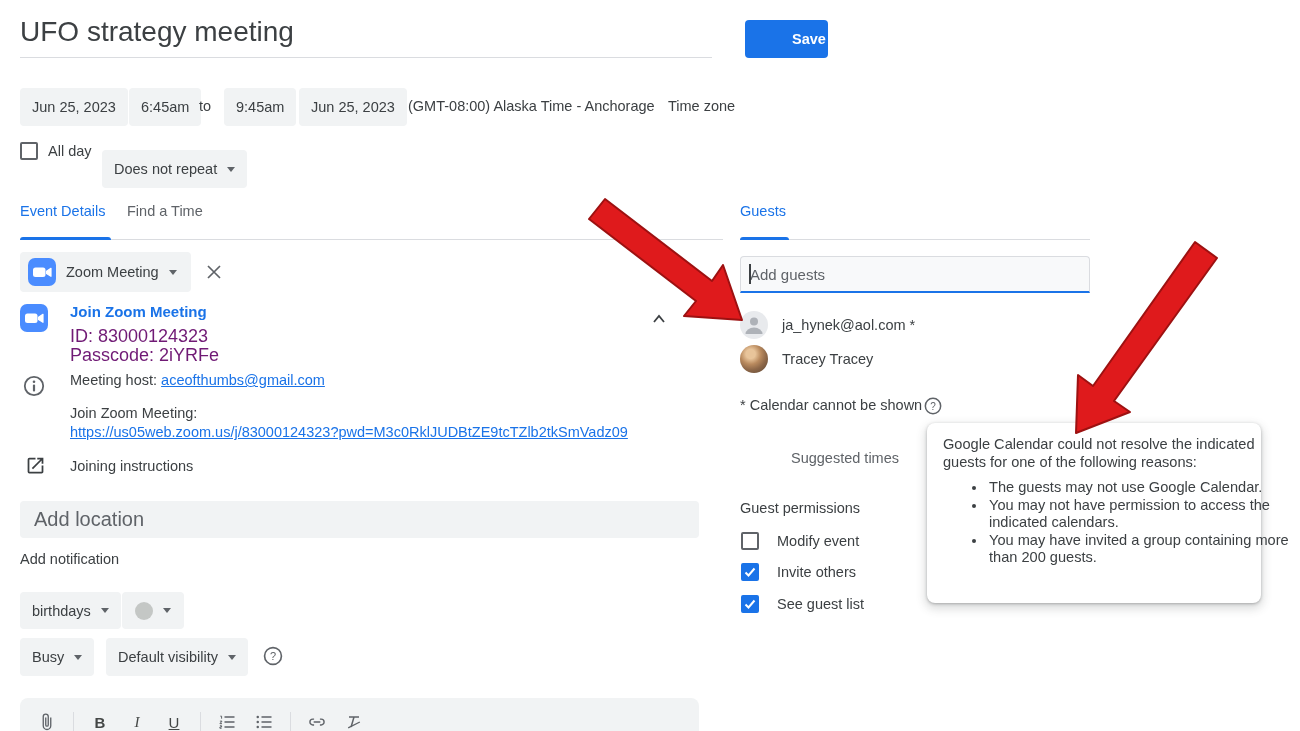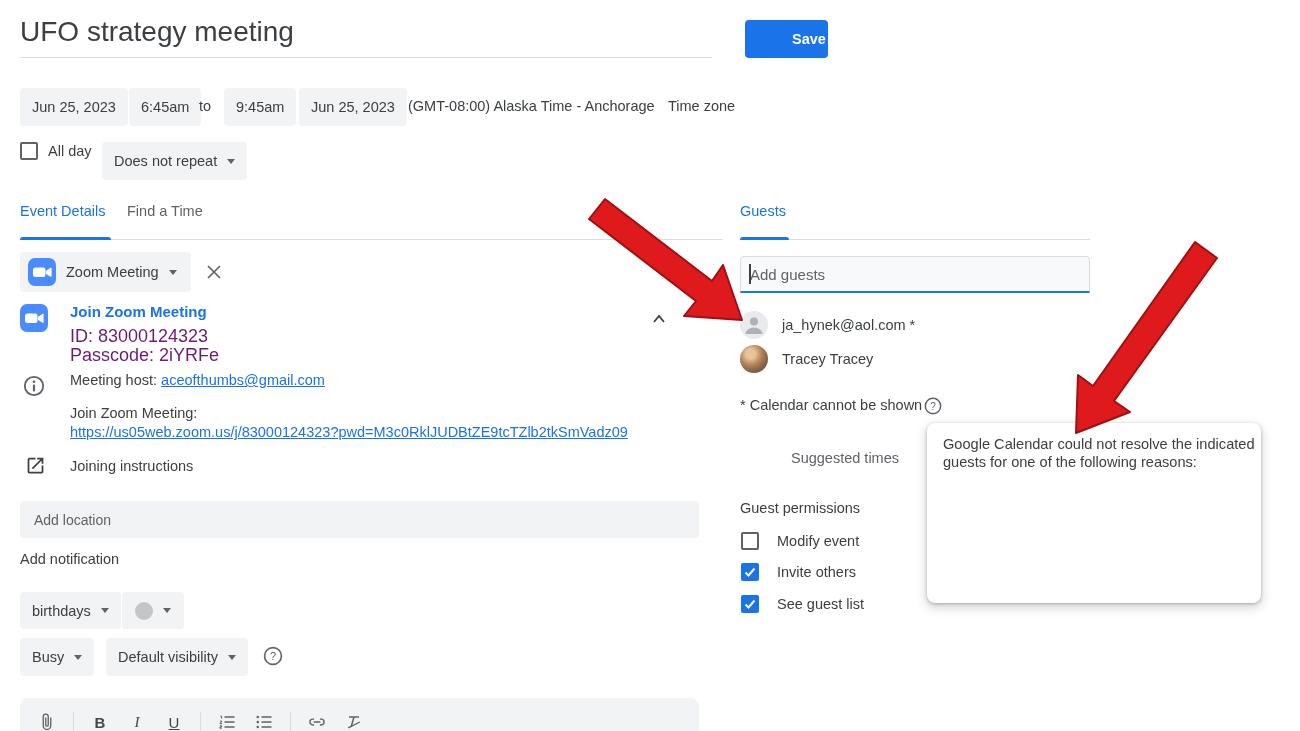--- a/index.html
+++ b/index.html
@@ -38,21 +38,21 @@
   .tab.inactive { color:#5f6368; }
   .rule { height:1px; background:#dadce0; }
   .active-underline { height:3px; background:#1a73e8; border-radius:3px 3px 0 0; }
 
   .link { color:#1a73e8; text-decoration:none; cursor:pointer; }
   .link.ul { text-decoration:underline; }
   .subtext { font-size:18px; color:#701a75; }
 
   input { font-family:"Liberation Sans",sans-serif; outline:none; }
   .loc-input { width:679px; height:37px; background:#f1f3f4; border:none; border-radius:4px;
-               padding:0 14px; font-size:14px; color:#404040; }
+               padding:0 14px; font-size:20px; color:#404040; }
   .loc-input::placeholder { color:#5f6368; opacity:1; }
   .guest-input { width:350px; height:37px; background:#f8f9fa; border:1px solid #dadce0;
                  border-bottom:2px solid #1a73e8; border-radius:4px 4px 0 0; padding:0 9px;
                  font-size:15px; color:#ef4444; }
   .guest-input::placeholder { color:#5f6368; opacity:1; }
 
   .avatar { width:28px; height:28px; border-radius:50%; }
   .avatar.generic { background:#e8eaed; display:flex; align-items:center; justify-content:center; }
   .avatar.photo { background:radial-gradient(circle at 38% 32%, #e8c49a 0 18%, #b98a5e 40%, #8d6748 62%, #584231 100%); }
 
@@ -90,21 +90,21 @@
   <div class="abs plain-label" style="left:199px; top:98px;">to</div>
   <div class="abs chip" style="left:224px; top:88px;">9:45am</div>
   <div class="abs chip" style="left:299px; top:88px;">Jun 25, 2023</div>
   <div class="abs plain-label" style="left:408px; top:98px;">(GMT-08:00) Alaska Time - Anchorage</div>
   <div class="abs plain-label" style="left:668px; top:98px; cursor:pointer;">Time zone</div>
 
   <div class="abs cb" style="left:20px; top:142px;">
     
   </div>
   <div class="abs plain-label" style="left:48px; top:143px;">All day</div>
-  <div class="abs chip" style="left:102px; top:142px;">
+  <div class="abs chip" style="left:102px; top:150px;">
     <span>Does not repeat</span>
     <span class="caret"></span>
   </div>
 
   <div class="abs tab active" style="left:20px; top:203px;">Event Details</div>
   <div class="abs tab inactive" style="left:127px; top:203px;">Find a Time</div>
   <div class="abs rule" style="left:20px; top:239px; width:703px;"></div>
   <div class="abs active-underline" style="left:20px; top:237px; width:91px;"></div>
 
   <div class="abs chip" style="left:20px; top:252px; height:40px; padding:0 14px 0 8px;">
@@ -269,20 +269,25 @@
 
   <div class="abs cb checked" style="left:741px; top:595px;">
     <svg width="12" height="12" viewBox="0 0 12 12">
         <polyline points="1.5,6.5 4.5,9.5 10.5,2.5" fill="none" stroke="#fff" stroke-width="2"></polyline>
       </svg>
   </div>
   <div class="abs plain-label" style="left:777px; top:596px;">See guest list</div>
 
   <div class="abs tooltip">
     <div style="width:330px;">Google Calendar could not resolve the indicated guests for one of the following reasons:</div>
+    <ul style="width:302px;">
+      <li>The guests may not use Google Calendar.</li>
+      <li>You may not have permission to access the indicated calendars.</li>
+      <li>You may have invited a group containing more than 200 guests.</li>
+    </ul>
   </div>
 
   <svg class="abs arrows" viewBox="0 0 1300 731">
     <polygon points="589,219 696,301 684,316 742,320 723,265 712,281 605,199" fill="#df1a1c" stroke="#9d1111" stroke-width="2" stroke-linejoin="round"></polygon>
     <polygon points="1195,242 1093,386 1078,375 1076,433 1130,412 1114,401 1217,258" fill="#df1a1c" stroke="#9d1111" stroke-width="2" stroke-linejoin="round"></polygon>
   </svg>
 
 </div>
 
 </body></html>

